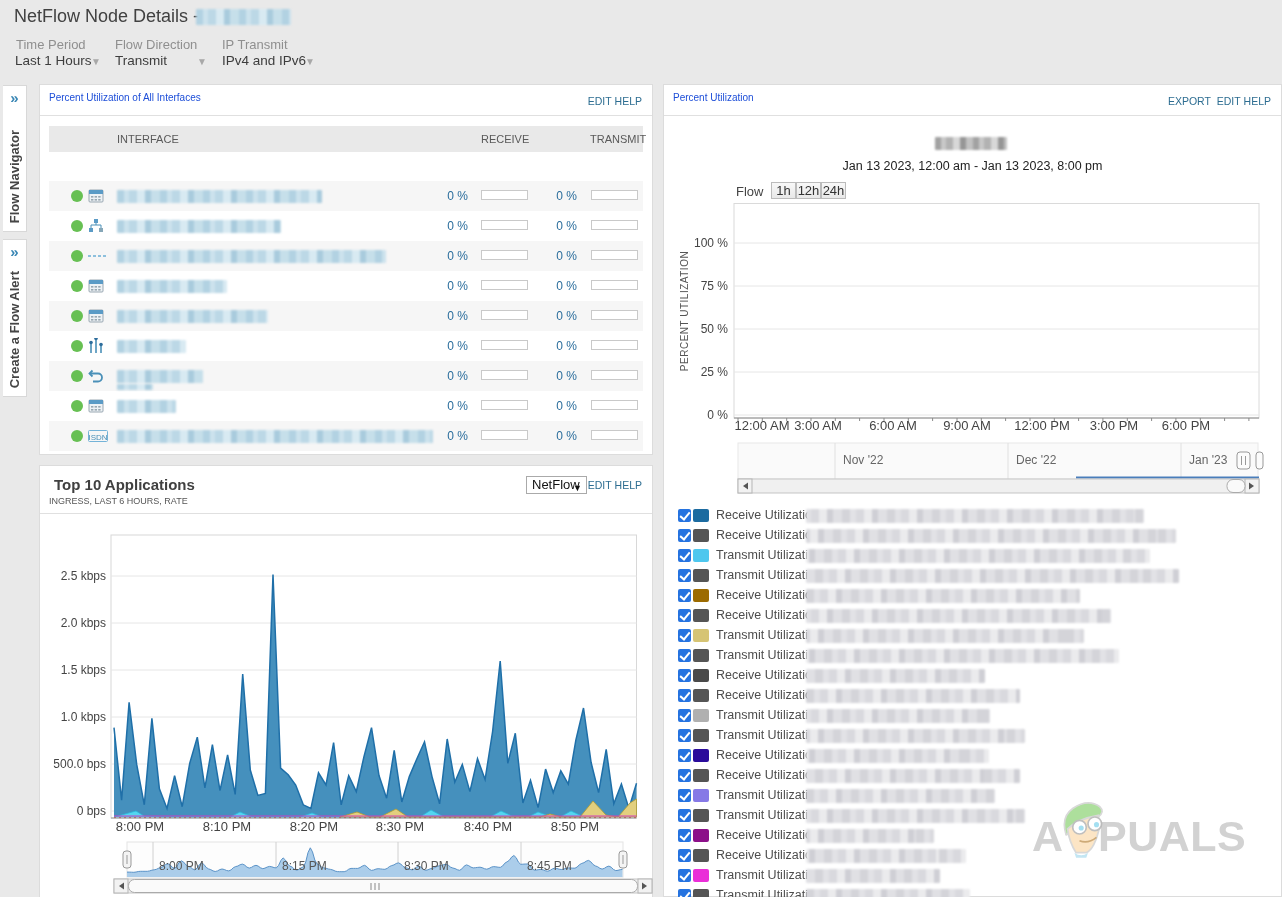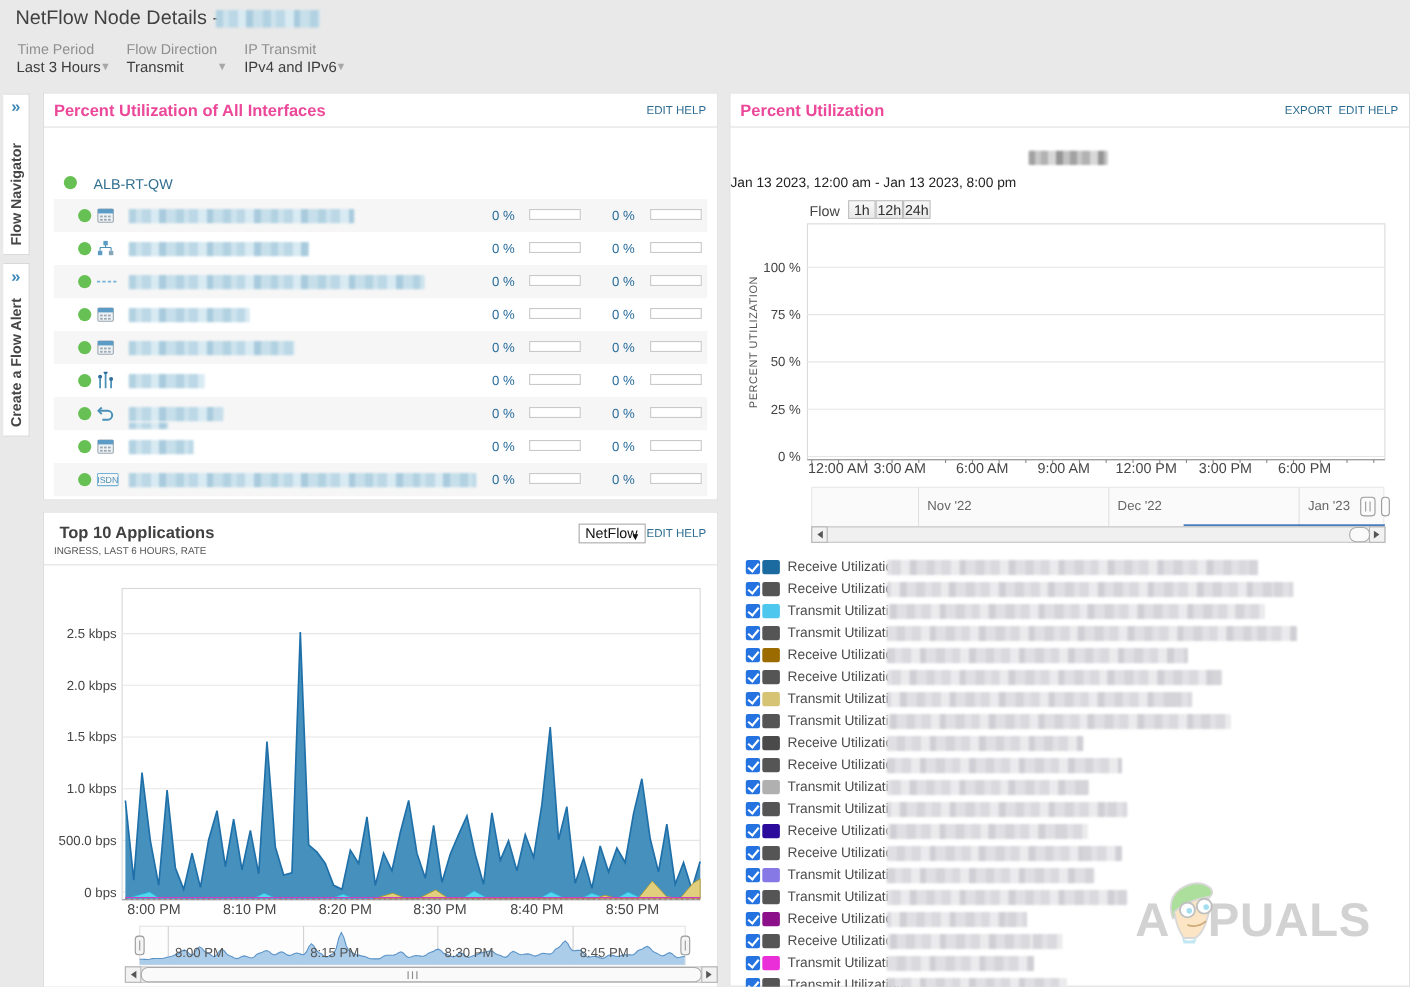--- a/index.html
+++ b/index.html
@@ -1,18 +1,18 @@
 <!DOCTYPE html>
 <html><head><meta charset="utf-8"><style>
 *{margin:0;padding:0;box-sizing:border-box}
 html,body{width:1282px;height:897px;overflow:hidden;background:#e9e9e9;font-family:"Liberation Sans",sans-serif;position:relative}
 .abs{position:absolute}
 .panel{position:absolute;background:#fff;border:1px solid #dcdcdc}
 .phead{position:relative;height:31px;border-bottom:1px solid #e0e0e0}
-.ptitle{position:absolute;left:9px;top:7px;font-size:15px;font-weight:bold;color:#ec4899}
+.ptitle{position:absolute;left:9px;top:7px;font-size:10px;font-weight:normal;color:#1d4ed8}
 .links{position:absolute;right:10px;top:10px;font-size:10.5px;color:#2d6d91}
 .mz,.gz,.dz{position:absolute;border-radius:1px;filter:blur(1px)}
 .mz{background:repeating-linear-gradient(90deg,#b2d2e2 0 7px,#cce2ed 7px 12px,#bcd8e6 12px 20px,#d8eaf2 20px 28px,#a9cbdd 28px 34px,#c6dfea 34px 43px)}
 .gz{background:repeating-linear-gradient(90deg,#d4d4d9 0 8px,#e2e2e6 8px 14px,#d9d9de 14px 22px,#ebebed 22px 30px,#cfcfd5 30px 36px,#e0e0e4 36px 45px)}
 .dz{background:repeating-linear-gradient(90deg,#a2a2a2 0 6px,#c8c8c8 6px 11px,#b2b2b2 11px 18px,#d8d8d8 18px 25px,#969696 25px 31px,#c2c2c2 31px 38px)}
 .tab{position:absolute;left:3px;width:24px;background:#fff;border:1px solid #d8d8d8;border-left:none}
 .tab .chev{position:absolute;top:3px;left:0;width:100%;text-align:center;color:#3a87b5;font-size:15px;font-weight:bold}
 .tab .vtxt{position:absolute;left:0;width:100%;bottom:8px;writing-mode:vertical-rl;transform:rotate(180deg);font-size:13px;font-weight:bold;color:#454545;white-space:nowrap;text-align:left;line-height:24px}
 .thead{position:absolute;left:9px;right:9px;top:41px;height:26px;background:#e9e9e9;color:#595959;font-size:11px}
 .dot{display:inline-block;width:12px;height:12px;border-radius:50%;background:#67c053}
@@ -28,44 +28,45 @@
 .ltxt{position:absolute;left:38px;top:2px}
 .zoombtn{position:absolute;height:17px;background:linear-gradient(#f8f8f8,#e8e8e8);border:1px solid #bbb;font-size:13px;color:#333;text-align:center;line-height:16px}
 </style></head>
 <body>
 
 <div class="abs" style="left:14px;top:6px;font-size:18px;color:#414141">NetFlow Node Details - </div>
 <div class="mz" style="left:196px;top:9px;width:95px;height:16px"></div>
 <div class="abs" style="left:16px;top:37px;font-size:13px;color:#8f8f8f">Time Period</div>
 <div class="abs" style="left:115px;top:37px;font-size:13px;color:#8f8f8f">Flow Direction</div>
 <div class="abs" style="left:222px;top:37px;font-size:13px;color:#8f8f8f">IP Transmit</div>
-<div class="abs" style="left:15px;top:53px;font-size:13.5px;color:#3d3d3d">Last 3 Hours</div>
+<div class="abs" style="left:15px;top:53px;font-size:13.5px;color:#3d3d3d">Last 1 Hours</div>
 <div class="abs" style="left:115px;top:53px;font-size:13.5px;color:#3d3d3d">Transmit</div>
 <div class="abs" style="left:222px;top:53px;font-size:13.5px;color:#3d3d3d">IPv4 and IPv6</div>
 <div class="abs" style="left:91px;top:56px;color:#a8a8a8;font-size:10px">▼</div>
 <div class="abs" style="left:197px;top:56px;color:#a8a8a8;font-size:10px">▼</div>
 <div class="abs" style="left:305px;top:56px;color:#a8a8a8;font-size:10px">▼</div>
 
 <div class="tab" style="top:85px;height:147px">
     <div class="chev">»</div>
     <div class="vtxt">Flow Navigator</div>
   </div>
 <div class="tab" style="top:239px;height:158px">
     <div class="chev">»</div>
     <div class="vtxt">Create a Flow Alert</div>
   </div>
 
 <div class="panel" style="left:39px;top:84px;width:614px;height:371px">
  <div class="phead">
       <div class="ptitle">Percent Utilization of All Interfaces</div>
       <div class="links">EDIT&nbsp;HELP</div>
     </div>
- <div class="row" style="top:67px">
-      <span class="dot" style="position:absolute;left:9px;top:8px"></span>
-      <span style="position:absolute;left:36px;top:8px;color:#31708f;font-size:13px">ALB-RT-QW</span>
+ <div class="thead">
+      <span style="position:absolute;left:68px;top:7px">INTERFACE</span>
+      <span style="position:absolute;left:432px;top:7px">RECEIVE</span>
+      <span style="position:absolute;left:541px;top:7px">TRANSMIT</span>
     </div>
  <div class="row stripe" style="top:96px">
       <span class="dot" style="position:absolute;left:22px;top:9px"></span>
       <span class="icon" style="left:39px"><svg width="16" height="16" viewBox="0 0 16 16">
           <rect x="1" y="2" width="14" height="12" rx="1" fill="#eef2f5" stroke="#9aa8b2"></rect>
           <rect x="1" y="2" width="14" height="4" fill="#5b9bc6"></rect>
           <g fill="#9aa8b2">
             <rect x="3" y="8" width="2.4" height="1.6"></rect>
             <rect x="6.6" y="8" width="2.4" height="1.6"></rect>
             <rect x="10.2" y="8" width="2.4" height="1.6"></rect>
@@ -296,21 +297,21 @@
       </g>
  </svg>
 </div>
 
 <div class="panel" style="left:663px;top:84px;width:619px;height:813px">
  <div class="phead">
       <div class="ptitle">Percent Utilization</div>
       <div class="links">EXPORT&nbsp; EDIT&nbsp;HELP</div>
     </div>
  <div class="dz" style="left:271px;top:52px;width:72px;height:13px"></div>
- <div style="position:absolute;left:0;top:74px;width:100%;font-size:12.5px;color:#222">Jan 13 2023, 12:00 am - Jan 13 2023, 8:00 pm</div>
+ <div style="position:absolute;left:0;top:74px;width:100%;text-align:center;font-size:12.5px;color:#222">Jan 13 2023, 12:00 am - Jan 13 2023, 8:00 pm</div>
  <div style="position:absolute;left:72px;top:99px;font-size:13px;color:#444">Flow</div>
  <div class="zoombtn" style="left:107px;top:97px;width:25px">1h</div>
  <div class="zoombtn" style="left:132px;top:97px;width:25px">12h</div>
  <div class="zoombtn" style="left:157px;top:97px;width:25px">24h</div>
  <svg width="619" height="813" style="position:absolute;left:0;top:0">
   <rect x="70" y="118.5" width="525" height="214.5" fill="#fff" stroke="#dadada"></rect>
   <g stroke="#e6e6e6">
    <line x1="70" y1="158" x2="595" y2="158"></line>
         <line x1="70" y1="201" x2="595" y2="201"></line>
    <line x1="70" y1="244" x2="595" y2="244"></line>

